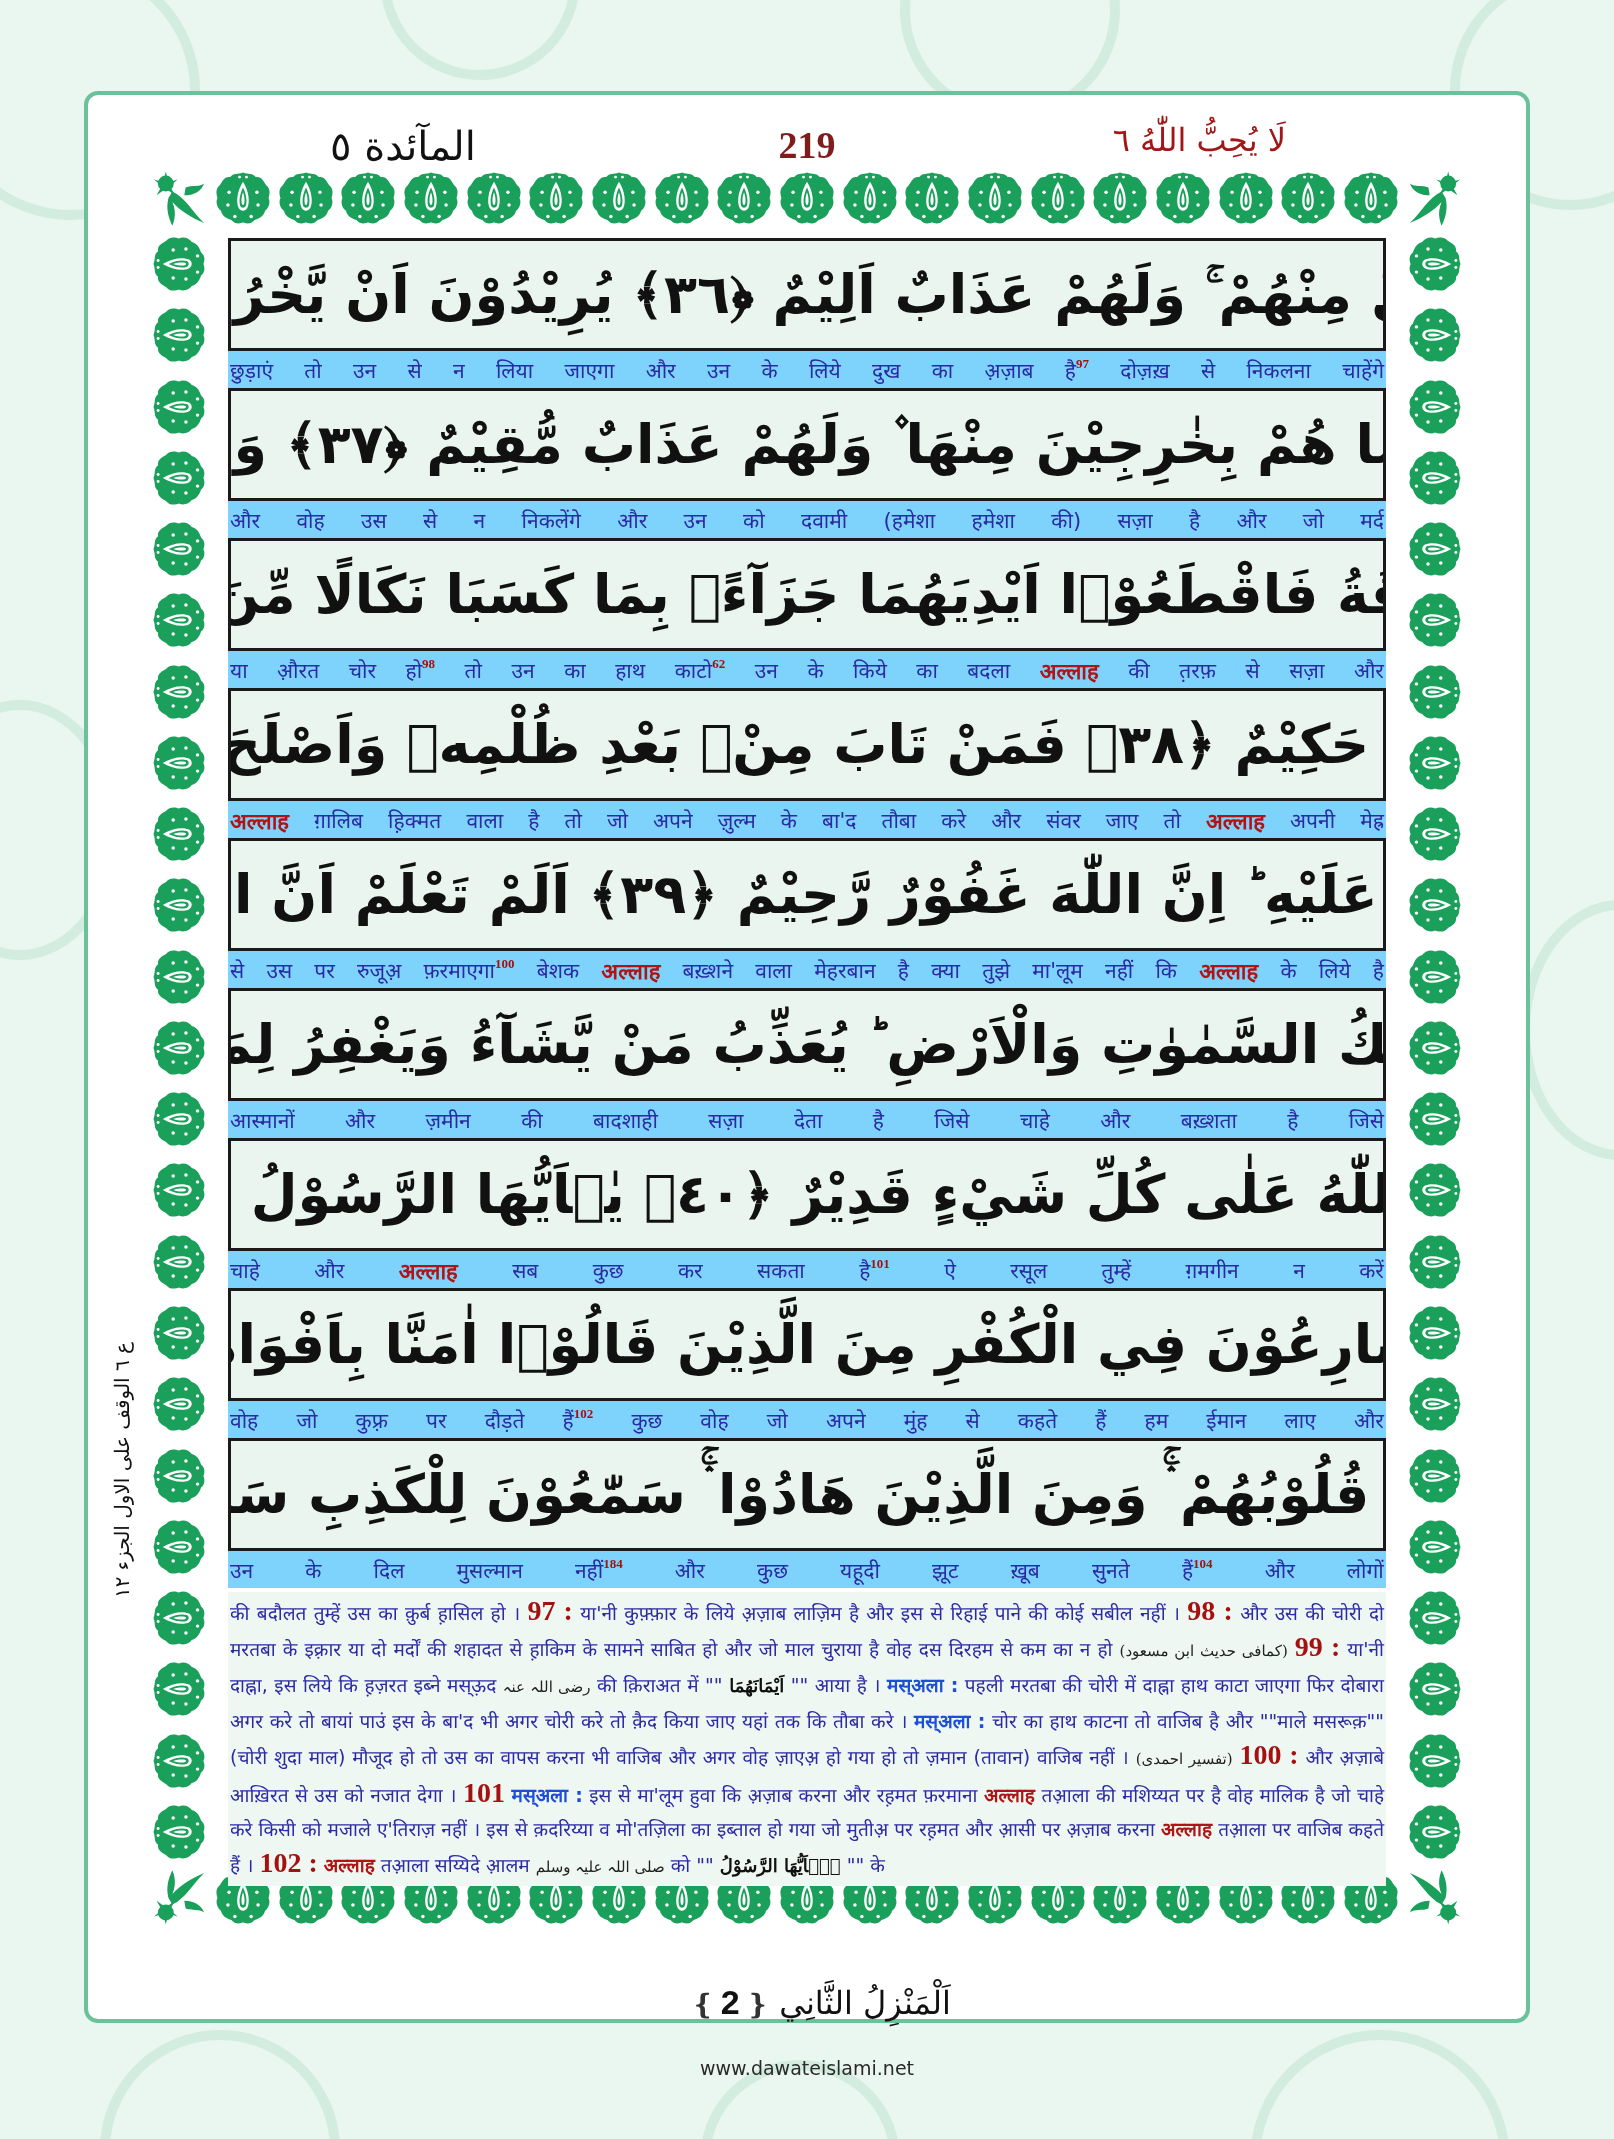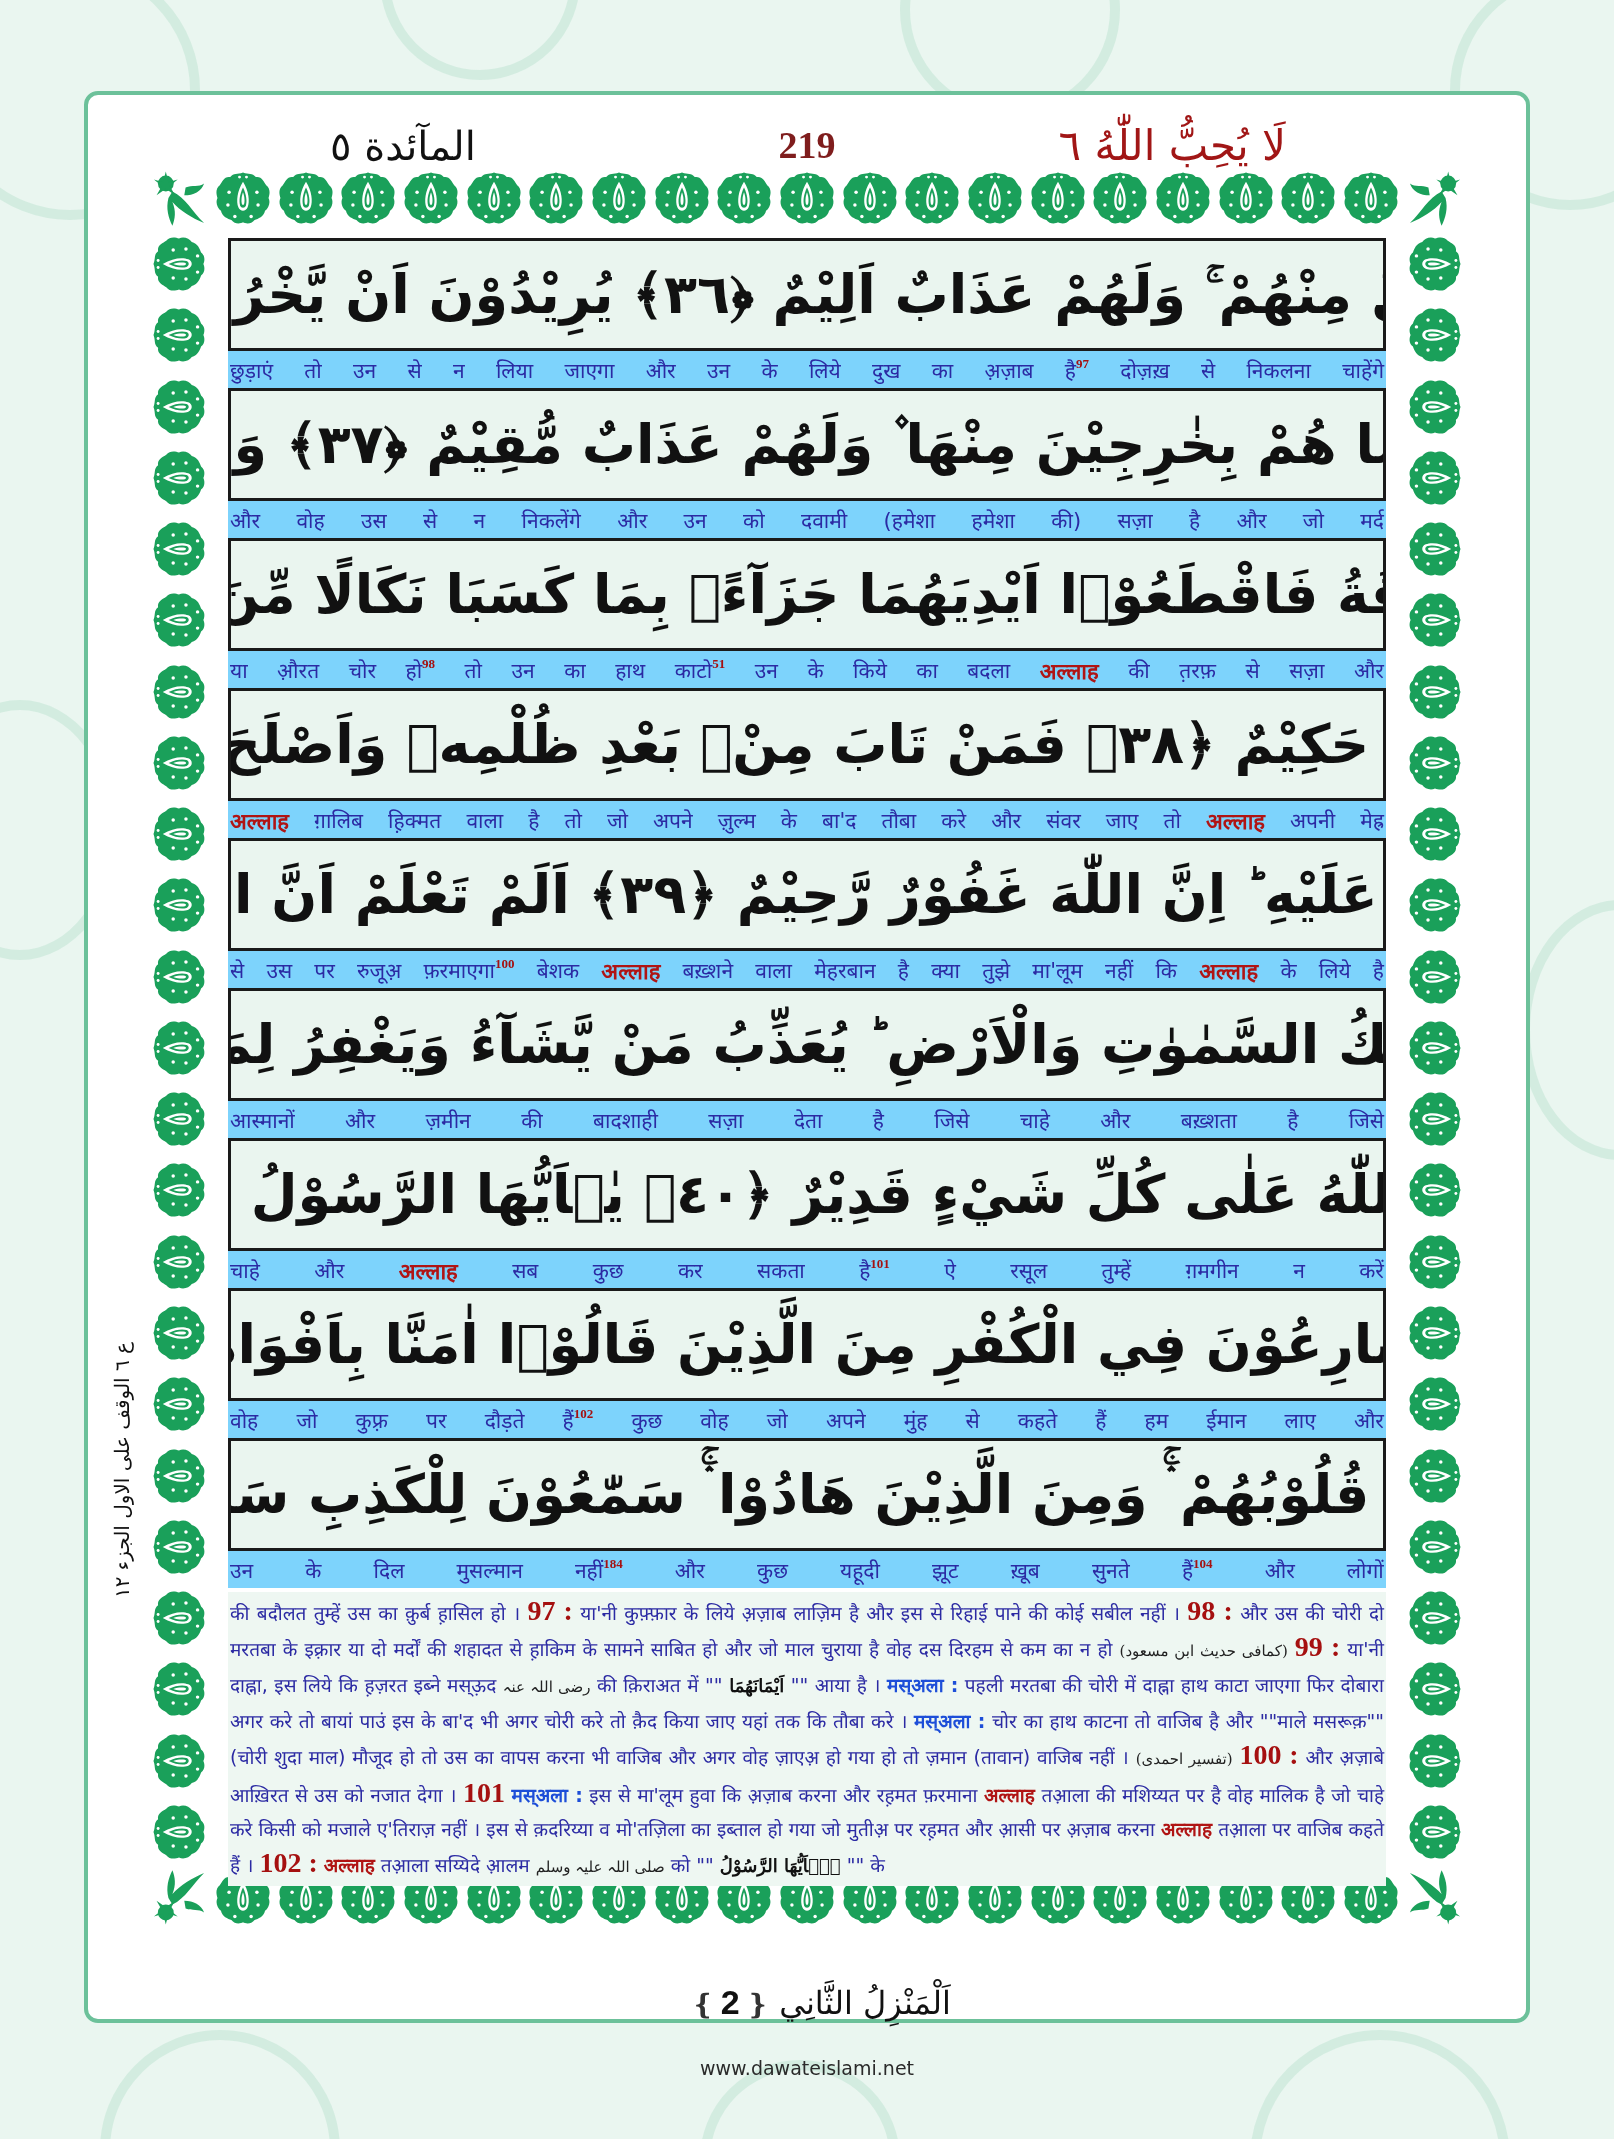--- a/index.html
+++ b/index.html
@@ -24,21 +24,21 @@
   .hdr-left {
     position: absolute; left: 242px; top: 6px; font-family: "DejaVu Serif", serif;
     font-size: 40px; color: #111; direction: rtl;
   }
   .hdr-center {
     position: absolute; left: 0; right: 0; top: 6px; text-align: center;
     font-family: "Liberation Serif", serif; font-weight: bold; font-size: 38px; color: #7f1d1d;
   }
   .hdr-right {
     position: absolute; right: 240px; top: 4px; font-family: "DejaVu Serif", serif;
-    font-size: 42px; color: #a11616; direction: rtl;
+    font-size: 32px; color: #a11616; direction: rtl;
   }
   
   .orn-row {
     position: absolute; height: 66px; display: flex; justify-content: space-between; align-items: center;
   }
   .orn-col {
     position: absolute; width: 66px; display: flex; flex-direction: column; justify-content: space-between; align-items: center;
   }
   .orn {
     width: 58px; height: 58px; position: relative;
@@ -648,21 +648,21 @@
           <div class="arabic-box">وَالسَّارِقَةُ فَاقْطَعُوْۤا اَيْدِيَهُمَا جَزَآءًۢ بِمَا كَسَبَا نَكَالًا مِّنَ اللّٰهِ ؕ وَ</div>
           <div class="hindi-line">
             <span class="w"><span>या</span></span>
             <span class="w"><span>औ़रत</span></span>
             <span class="w"><span>चोर</span></span>
             <span class="w"><span>हो</span><sup>98</sup></span>
             <span class="w"><span>तो</span></span>
             <span class="w"><span>उन</span></span>
             <span class="w"><span>का</span></span>
             <span class="w"><span>हाथ</span></span>
-            <span class="w"><span>काटो</span><sup>51</sup></span>
+            <span class="w"><span>काटो</span><sup>62</sup></span>
             <span class="w"><span>उन</span></span>
             <span class="w"><span>के</span></span>
             <span class="w"><span>किये</span></span>
             <span class="w"><span>का</span></span>
             <span class="w"><span>बदला</span></span>
             <span class="w allah"><span>अल्लाह</span></span>
             <span class="w"><span>की</span></span>
             <span class="w"><span>त़रफ़</span></span>
             <span class="w"><span>से</span></span>
             <span class="w"><span>सज़ा</span></span>

